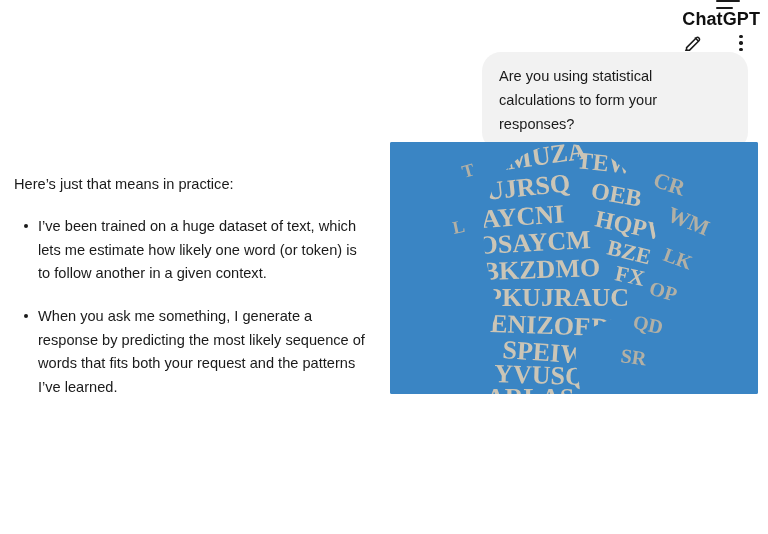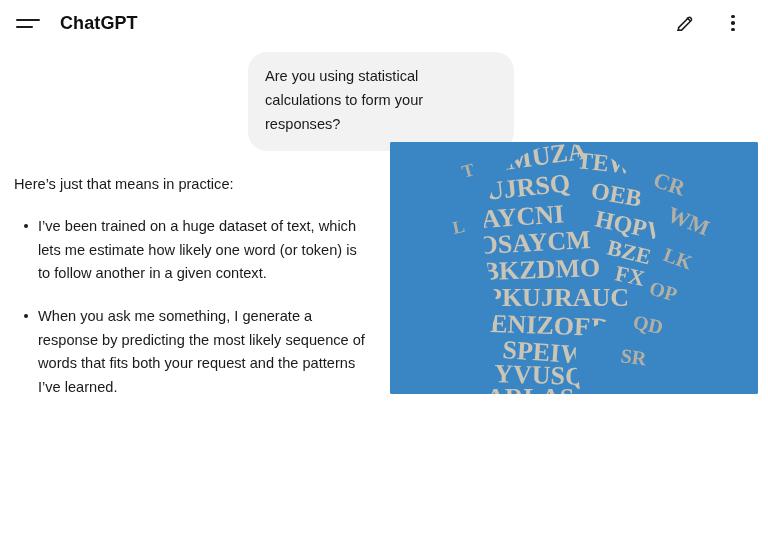--- a/index.html
+++ b/index.html
@@ -16,23 +16,24 @@
     position: relative;
     width: 768px;
     height: 534px;
     background: #ffffff;
   }
 
   
   .header {
     height: 46px;
     display: flex;
-    align-items: center;
-    padding: 0 16px;
+    align-items: flex-end;
+    padding: 0 8px;
     background: #ffffff;
+    flex-direction: column;
   }
   .hamburger {
     width: 26px;
     height: 26px;
     display: flex;
     flex-direction: column;
     justify-content: center;
     gap: 5px;
     cursor: pointer;
     margin-right: 18px;
@@ -83,21 +84,21 @@
   }
 
   
   .conversation {
     position: relative;
     padding: 6px 14px 0 14px;
   }
 
   .user-row {
     display: flex;
-    justify-content: center;
+    justify-content: flex-end;
     padding-right: 6px;
   }
   .user-bubble {
     background: #f2f2f2;
     border-radius: 19px;
     padding: 13px 17px 15px 17px;
     max-width: 266px;
     font-size: 14.6px;
     line-height: 1.63;
     color: #1a1a1a;

